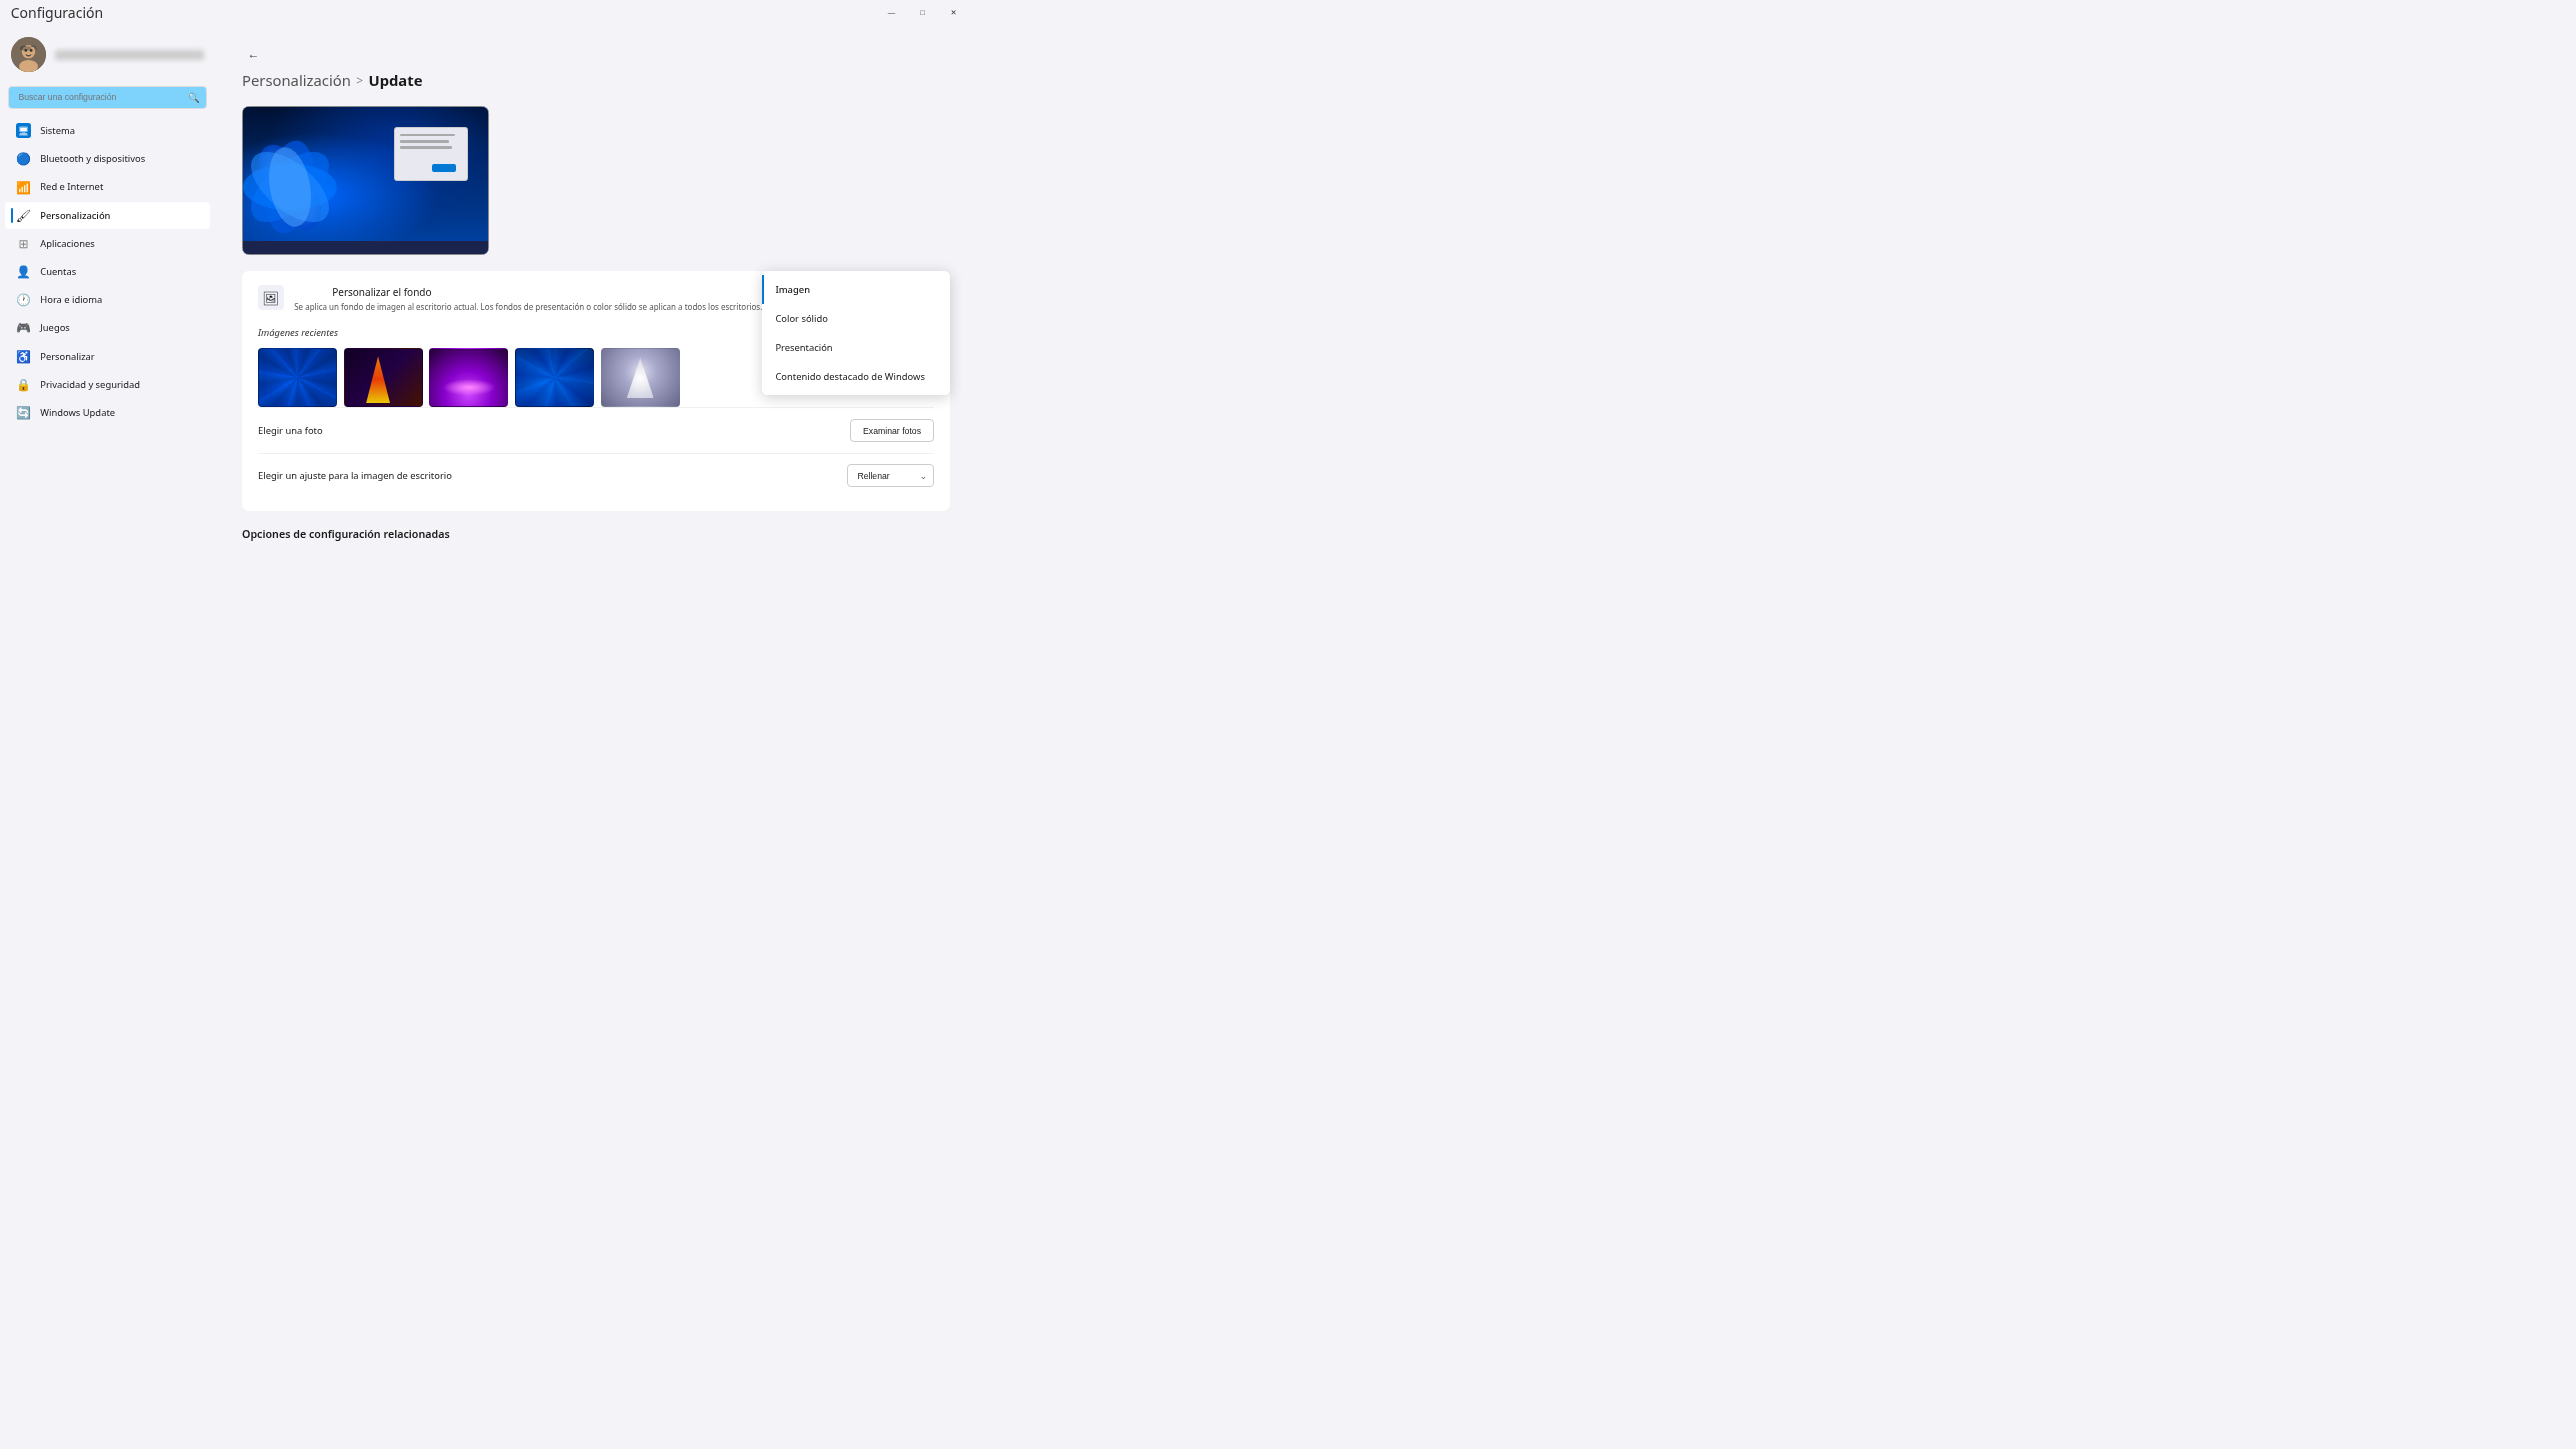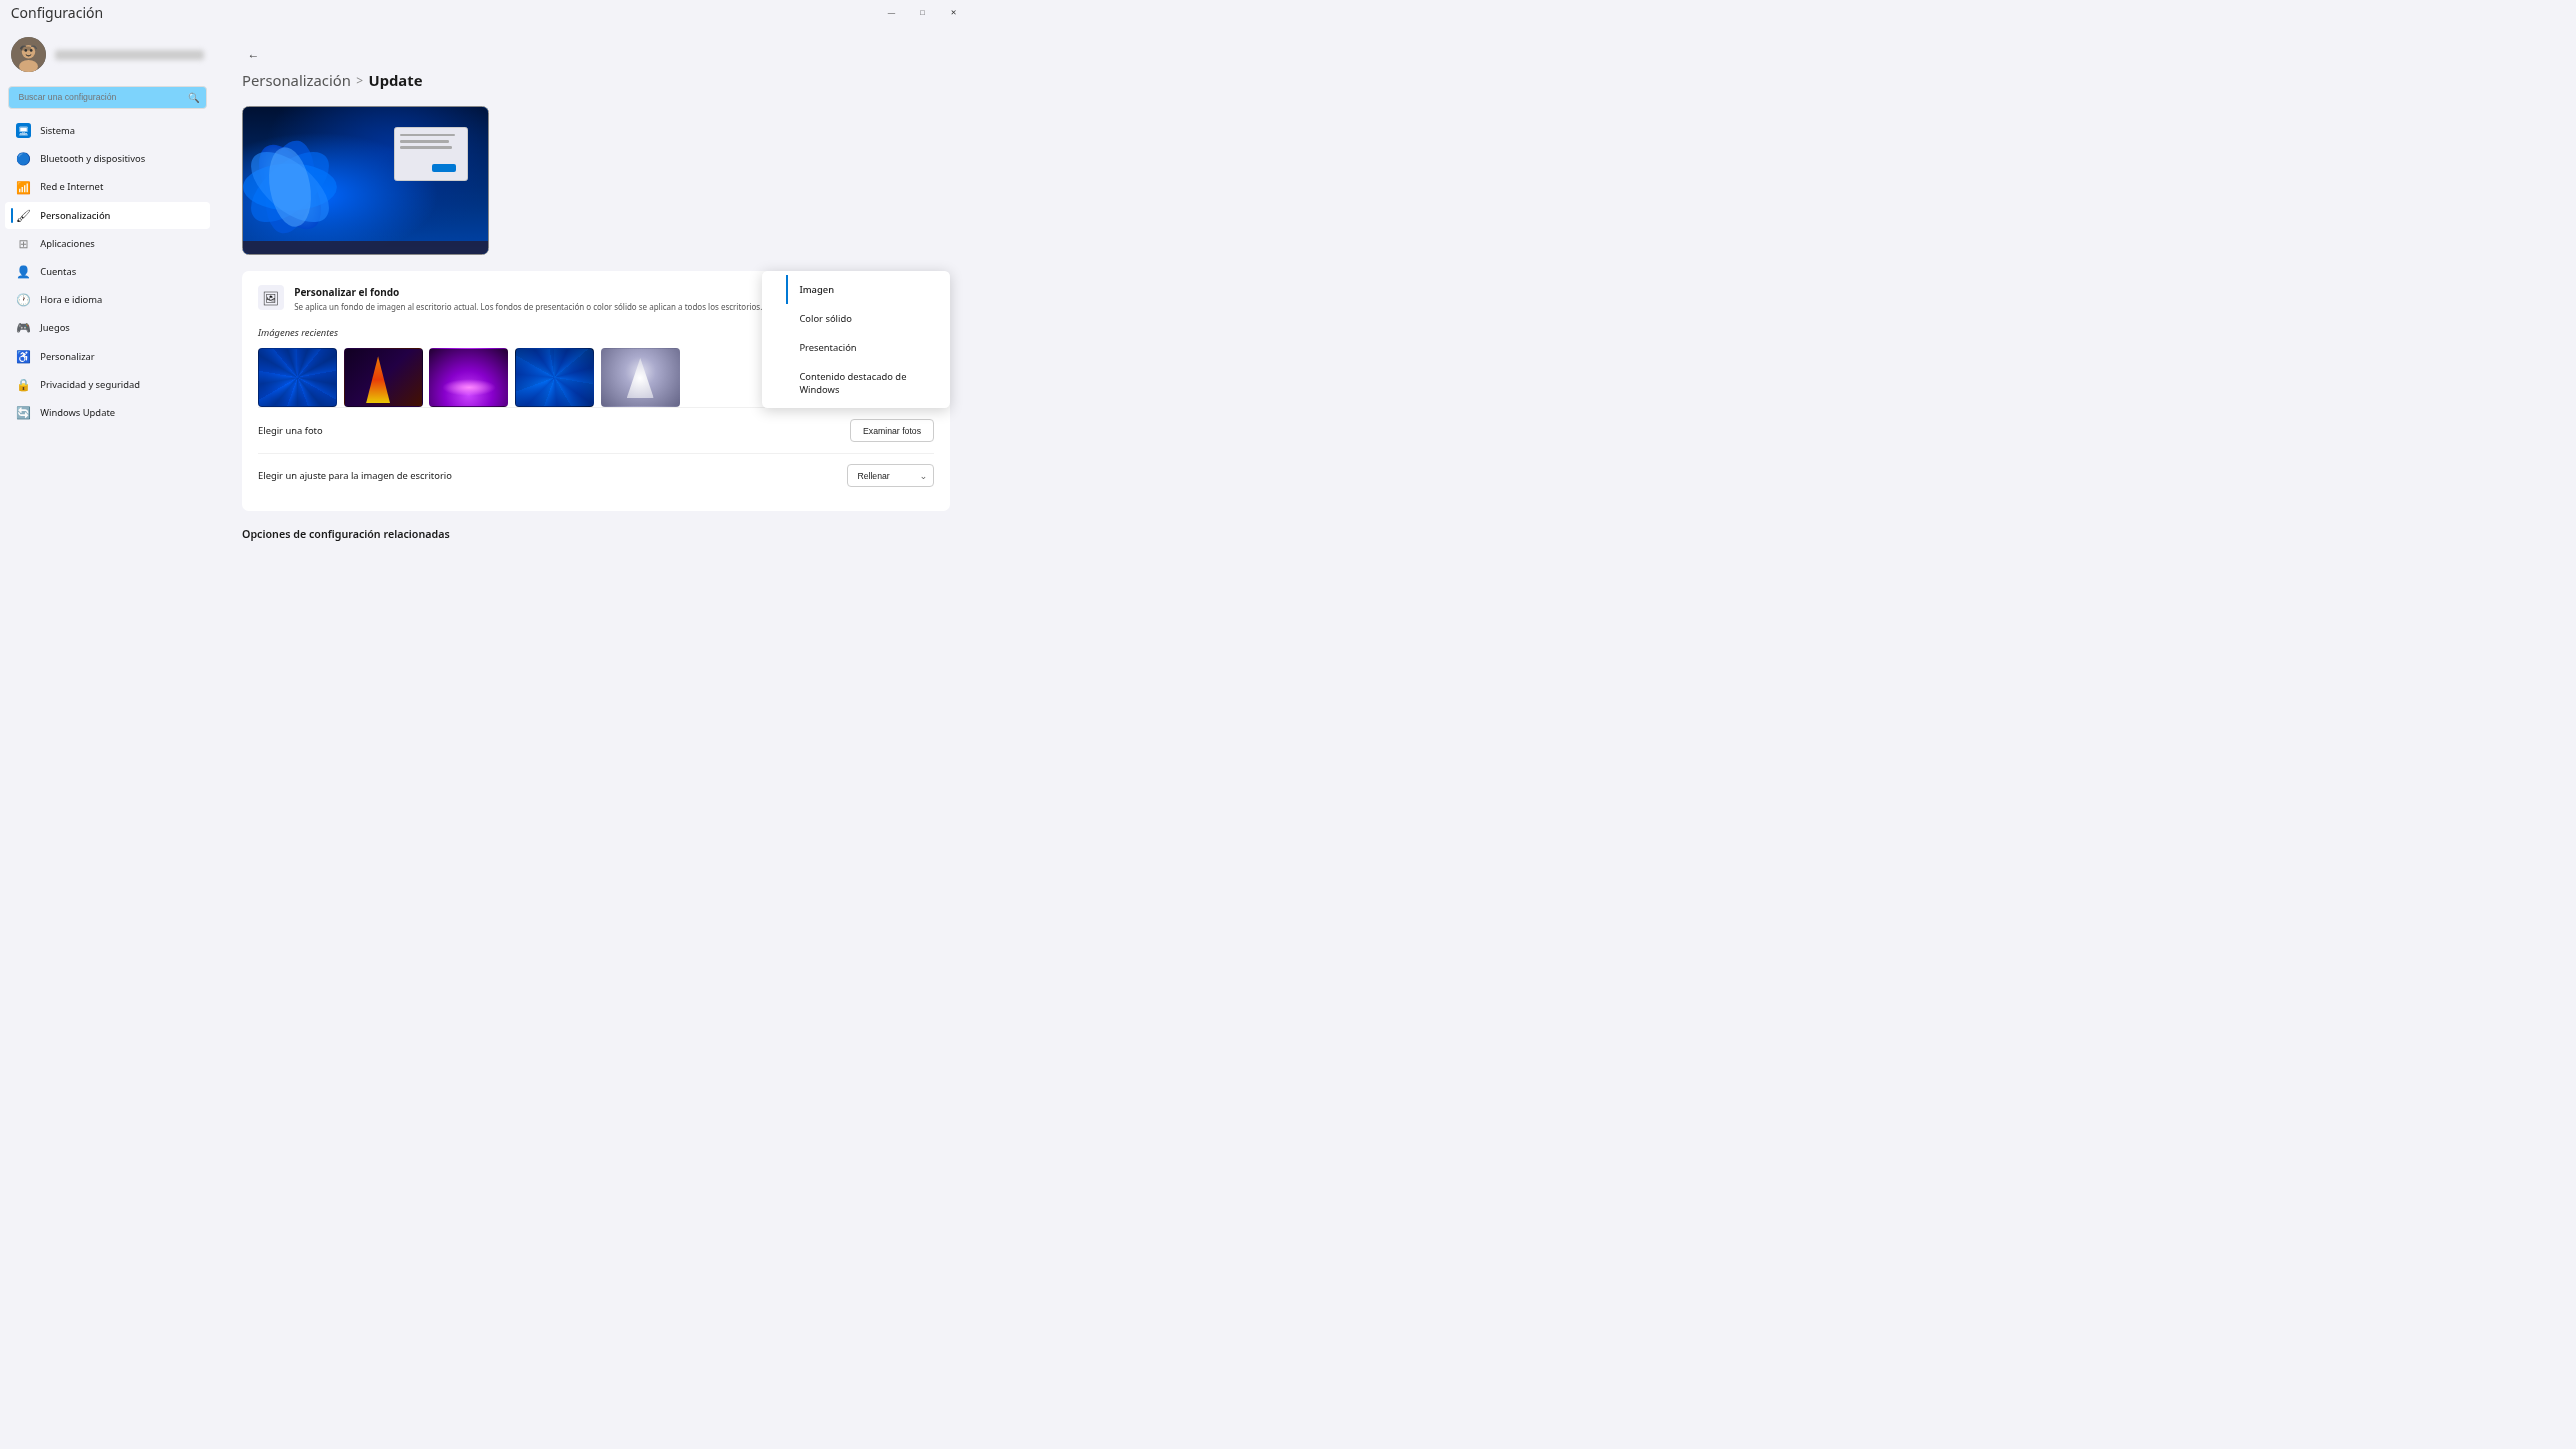--- a/index.html
+++ b/index.html
@@ -294,21 +294,21 @@
       background: #f0f0f8;
       border-radius: 4px;
       display: flex;
       align-items: center;
       justify-content: center;
       font-size: 13.4px;
       flex-shrink: 0;
     }
 
     .card-title-area { flex: 1; }
-    .card-title { font-size: 10px; font-weight: 700; margin-bottom: 2.7px; }
+    .card-title { font-size: 10px; font-weight: 400; margin-bottom: 2.7px; margin-left: 38px; }
     .card-subtitle { font-size: 8px; color: #555; line-height: 1.4; }
 
     
     .dropdown-menu {
       position: absolute;
       right: 0;
       top: 0;
       background: white;
       border-radius: 5.4px;
       box-shadow: 0 2.7px 13.4px rgba(0,0,0,0.18);
@@ -317,21 +317,20 @@
       z-index: 100;
     }
 
     .dropdown-item {
       padding: 8px 13.4px;
       cursor: pointer;
       font-size: 9.4px;
       color: #1a1a1a;
       display: flex;
       align-items: center;
-      margin-left: 24px;
     }
     .dropdown-item.selected {
       border-left: 2px solid #0078d4;
       padding-left: 11.4px;
       font-weight: 500;
     }
 
     .personalizar-section {
       position: relative;
     }

